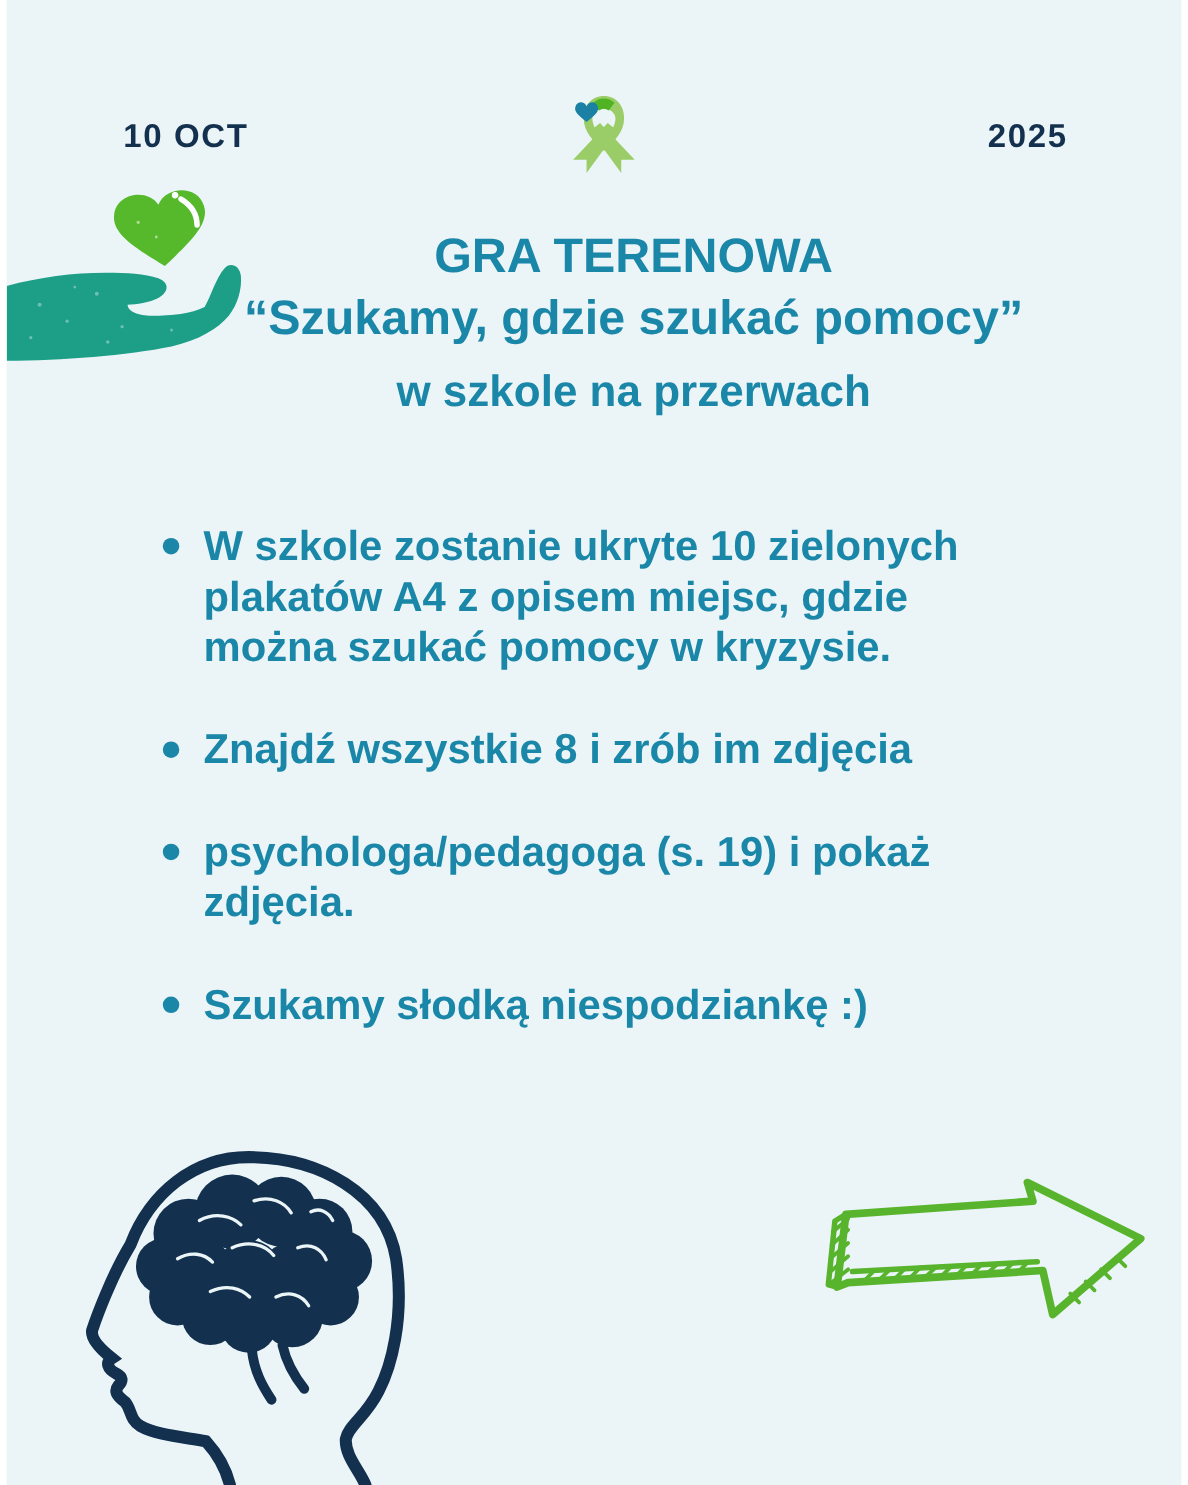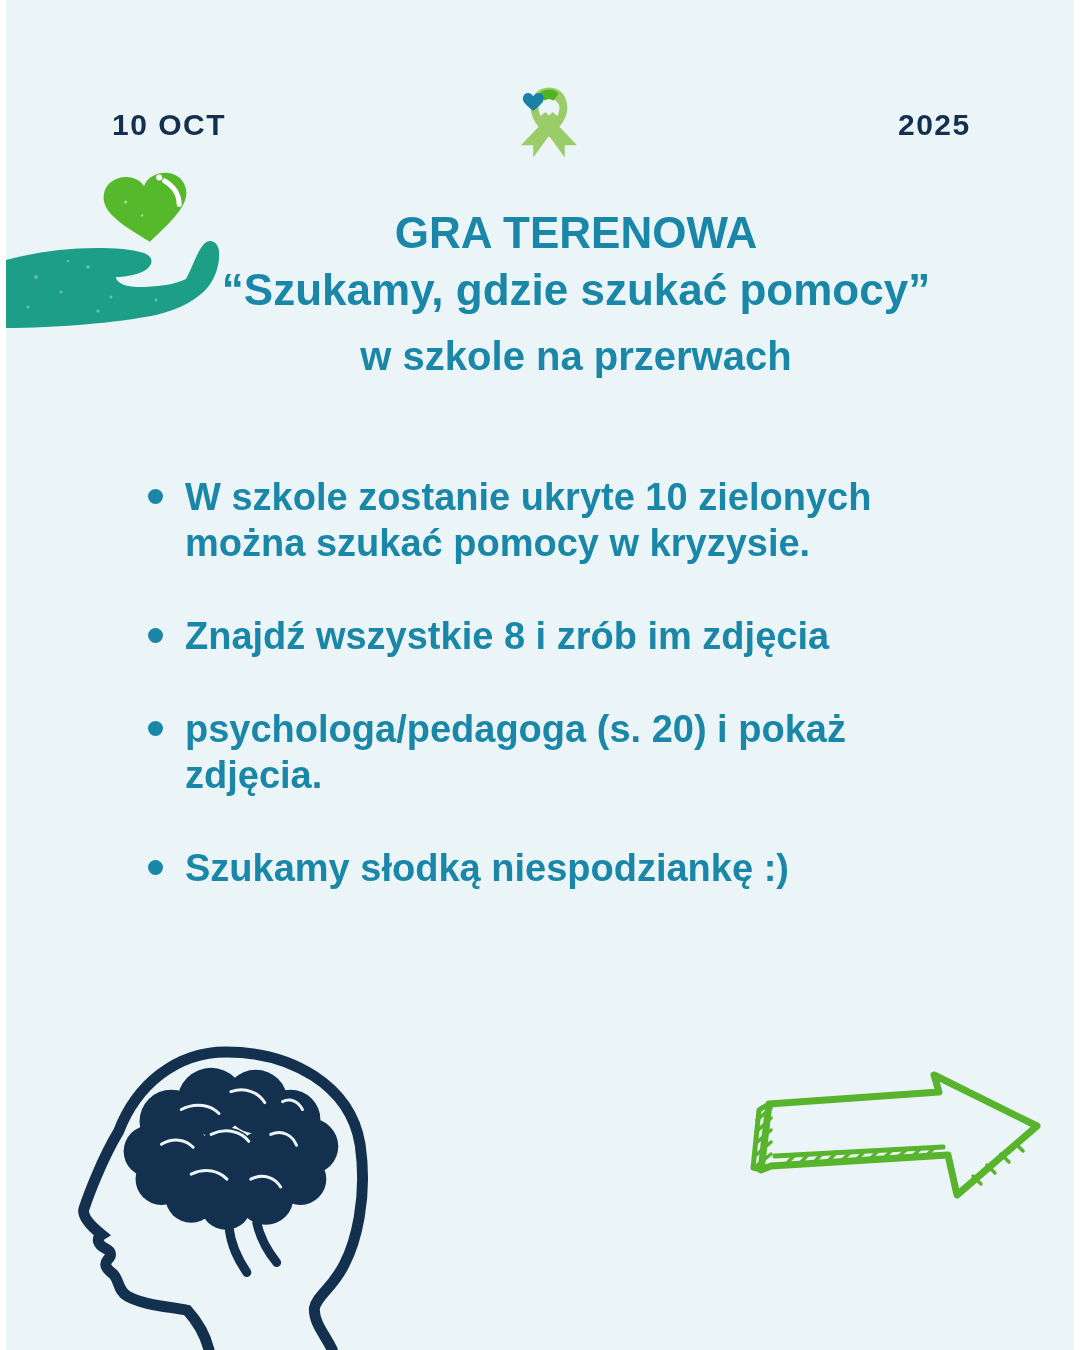--- a/index.html
+++ b/index.html
@@ -102,33 +102,34 @@
 
   <div class="subtitle-block">
     <div>w szkole na przerwach</div>
   </div>
 
   <div class="bullets">
     <div class="bullet">
       <span class="dot"></span>
       <div class="bullet-text">
         <div>W szkole zostanie ukryte 10 zielonych</div>
+        <div>plakatów A4 z opisem miejsc, gdzie</div>
         <div>można szukać pomocy w kryzysie.</div>
       </div>
     </div>
     <div class="bullet">
       <span class="dot"></span>
       <div class="bullet-text">
         <div>Znajdź wszystkie 8 i zrób im zdjęcia</div>
       </div>
     </div>
     <div class="bullet">
       <span class="dot"></span>
       <div class="bullet-text">
-        <div>psychologa/pedagoga (s. 20) i pokaż</div>
+        <div>psychologa/pedagoga (s. 19) i pokaż</div>
         <div>zdjęcia.</div>
       </div>
     </div>
     <div class="bullet">
       <span class="dot"></span>
       <div class="bullet-text">
         <div>Szukamy słodką niespodziankę :)</div>
       </div>
     </div>
   </div>

